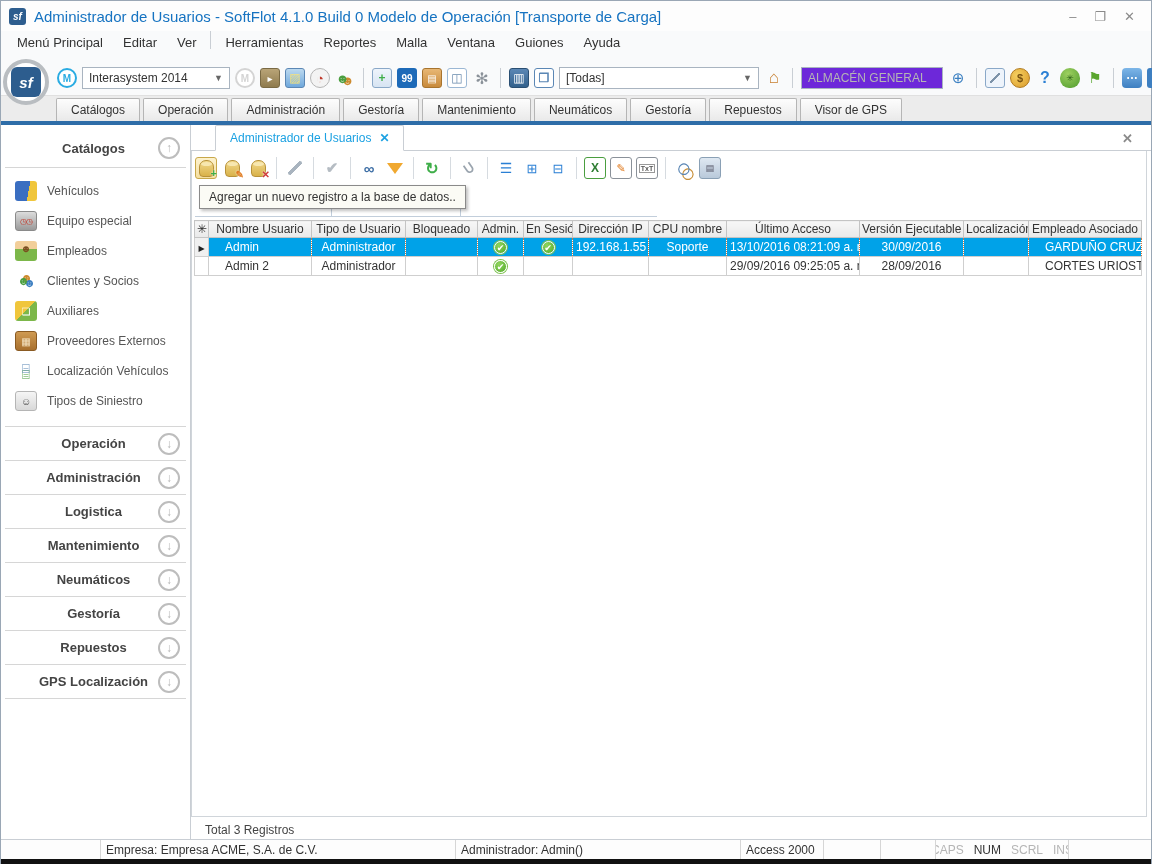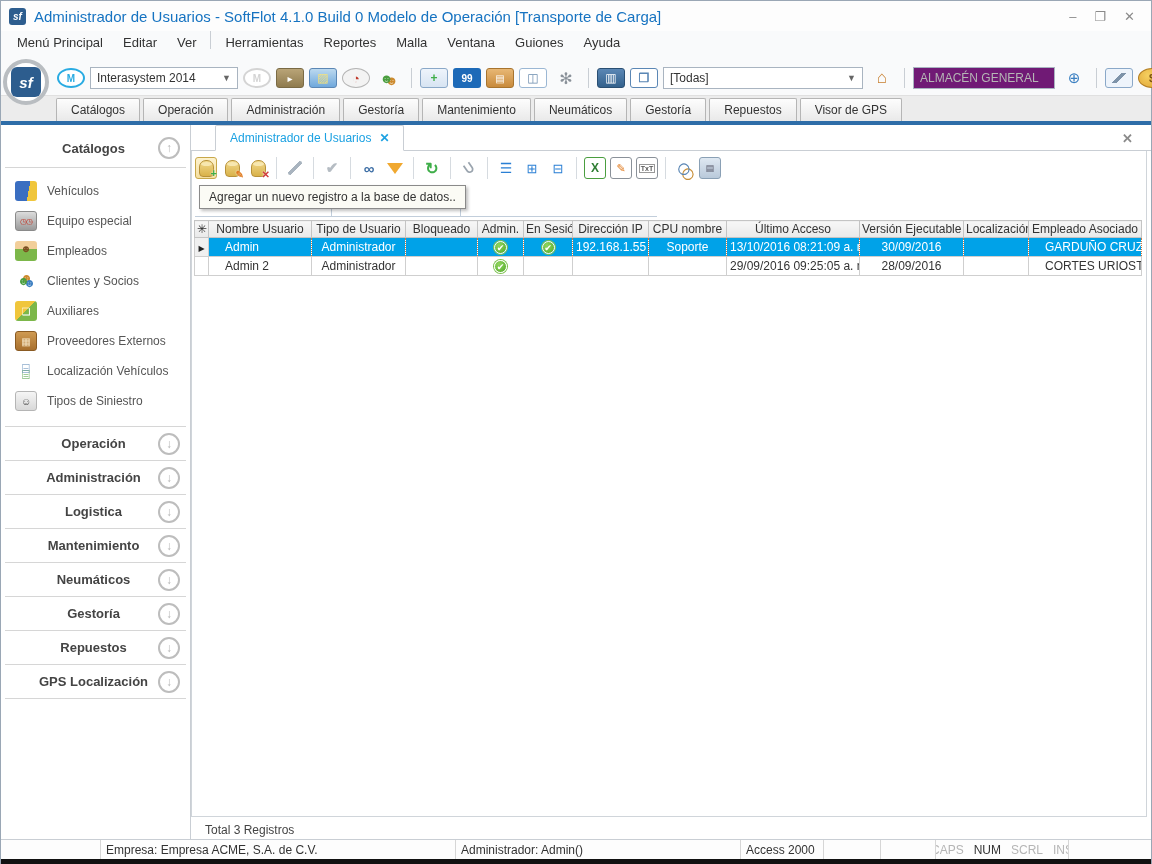--- a/index.html
+++ b/index.html
@@ -15,27 +15,27 @@
 
   
   .menubar { height:30px; background:#f9fafb; display:flex; padding-left:6px; font-size:13px; color:#333; }
   .menu-item { padding:4px 10px; }
   .menu-sep { width:1px; height:18px; background:#c9ced4; margin:0 4px; }
 
   
   .toolbar { height:34px; background:#f9fafb; display:flex; align-items:center; padding-left:56px; gap:5px; position:relative; }
   .logo { position:absolute; left:2px; top:-2px; width:46px; height:46px; border:4px solid #b9bdc1; border-radius:50%; background:#fff; display:flex; align-items:center; justify-content:center; z-index:30; }
   .logo-in { width:30px; height:30px; background:#2d5d8e; border-radius:6px; color:#fff; font-size:15px; font-style:italic; font-weight:bold; display:flex; align-items:center; justify-content:center; }
-  .chip { width:28px; height:20px; border-radius:3px; display:inline-flex; align-items:center; justify-content:center; font-size:12px; color:#fff; flex:none; position:relative; }
+  .chip { width:20px; height:20px; border-radius:3px; display:inline-flex; align-items:center; justify-content:center; font-size:12px; color:#fff; flex:none; position:relative; }
   .tb-sep { width:1px; height:20px; background:#c9ced4; margin:0 3px; flex:none; }
   .combo { height:22px; background:#fff; border:1px solid #a9b4c0; display:flex; align-items:center; font-size:12px; color:#333; padding:0 6px; position:relative; flex:none; }
   .combo .arrow { margin-left:auto; color:#666; font-size:9px; padding-left:8px; }
   .combo1 { width:148px; }
   .combo2 { width:200px; }
-  .txtfield { width:142px; height:22px; background:#701a75; border:1px solid #a9b4c0; color:#b5b5b5; font-size:12px; display:flex; align-items:center; padding:8px 6px; flex:none; }
+  .txtfield { width:142px; height:22px; background:#6d28d9; border:1px solid #a9b4c0; color:#b5b5b5; font-size:12px; display:flex; align-items:center; padding:8px 6px; flex:none; }
 
   .ic-mblue { border:2px solid #29abe2; border-radius:50%; color:#29abe2; background:#fff; font-weight:bold; font-size:10px; }
   .ic-mblue::after { content:"M"; }
   .ic-mgray { border:2px solid #d4d4d4; border-radius:50%; color:#d4d4d4; background:#fff; font-weight:bold; font-size:10px; }
   .ic-mgray::after { content:"M"; }
   .ic-box { background:linear-gradient(#b9a477,#8f7b4e); border:1px solid #7a6a44; }
   .ic-box::after { content:"▸"; font-size:10px; }
   .ic-img { background:linear-gradient(#bcd9ef,#6fa8dc); border:1px solid #5b87b5; color:#f6e27a; }
   .ic-img::after { content:"▨"; }
   .ic-gauge { background:#f3f3f3; border:1px solid #b5b5b5; border-radius:50%; color:#c0392b; font-size:13px; }

